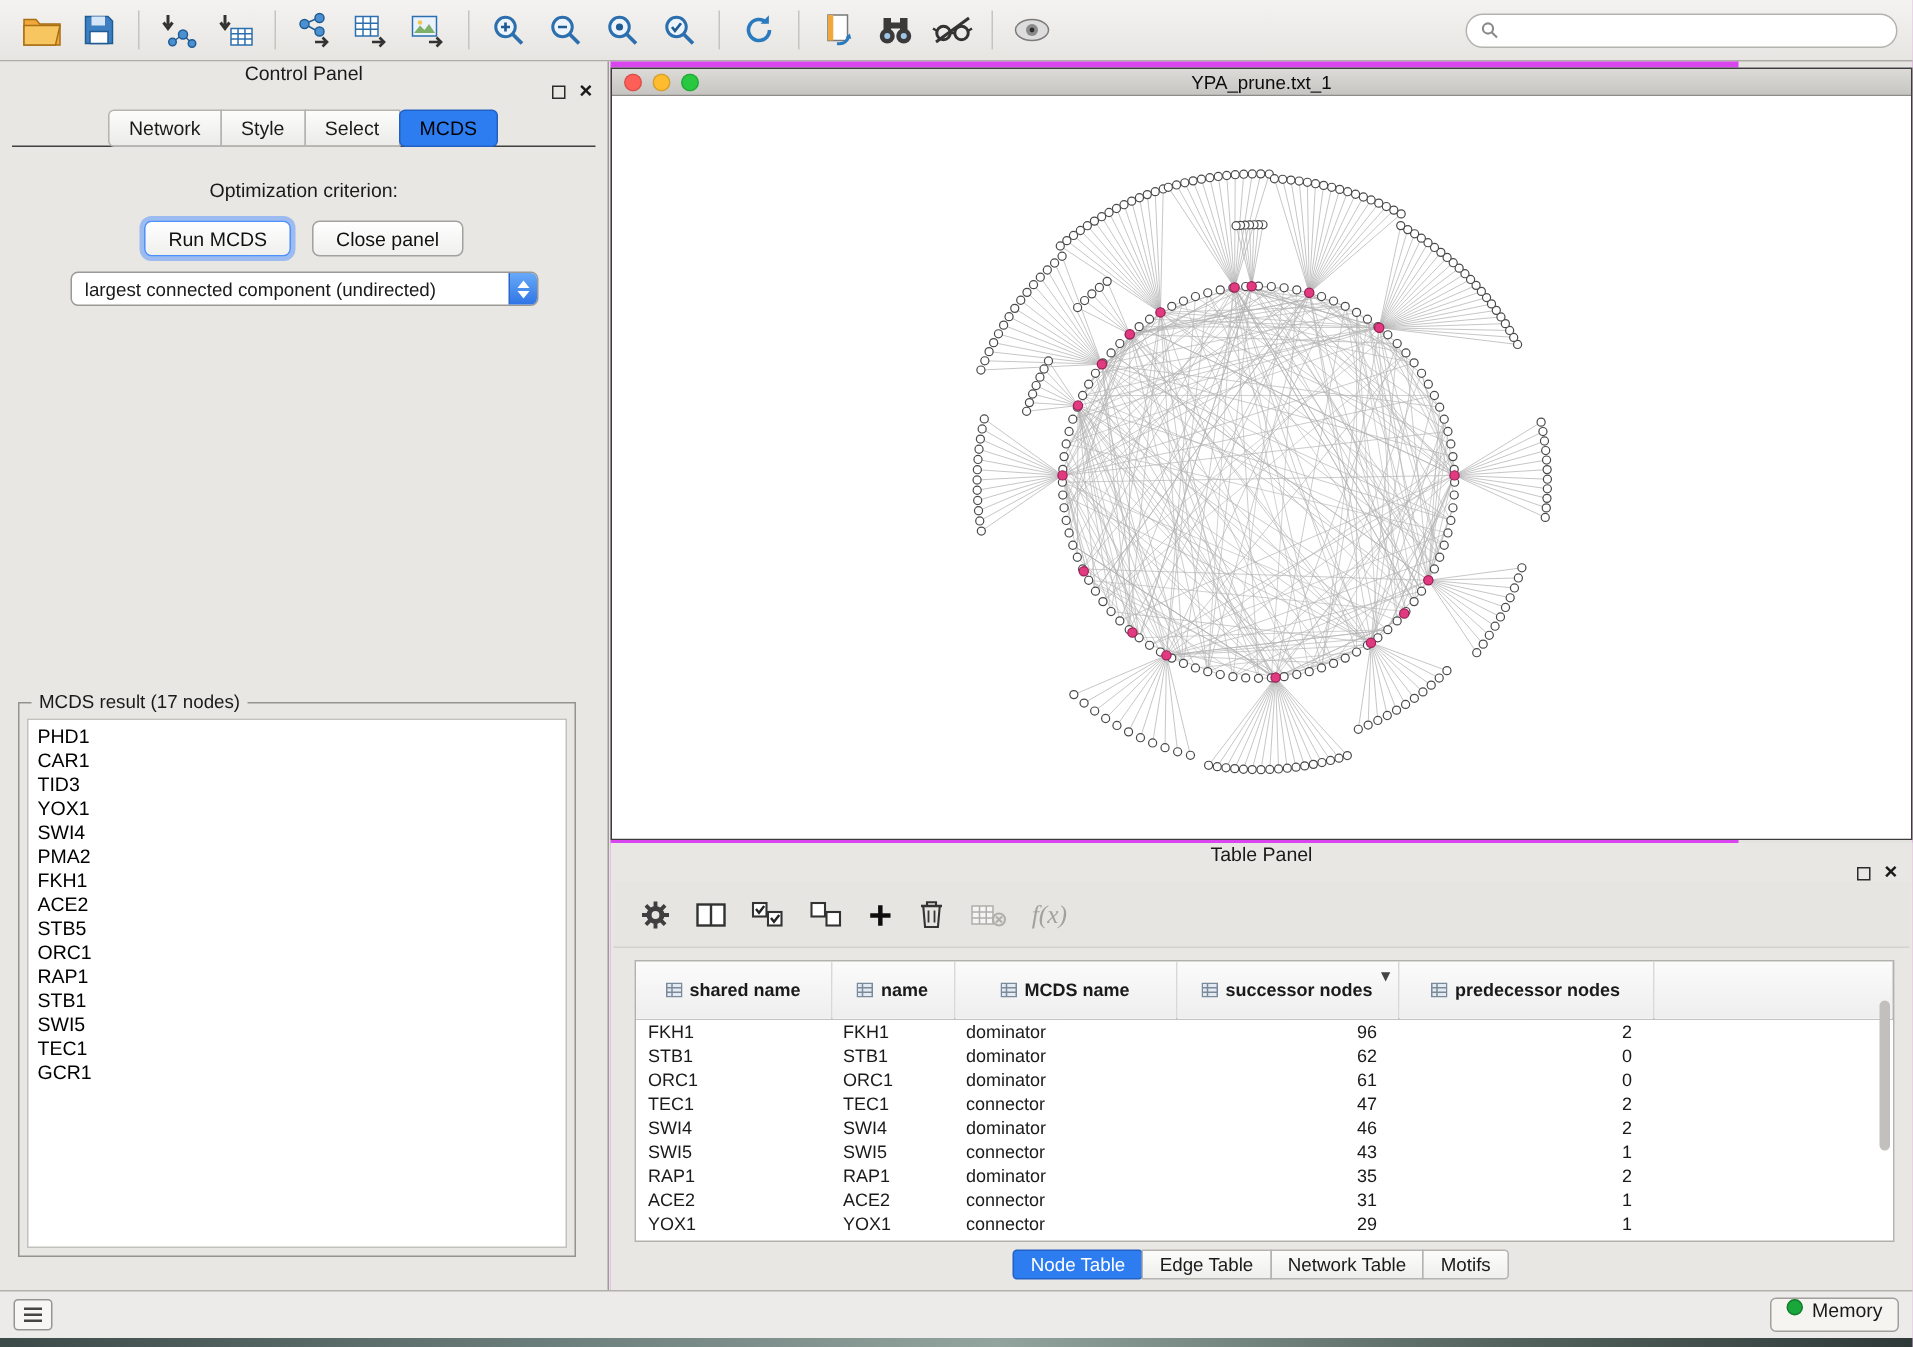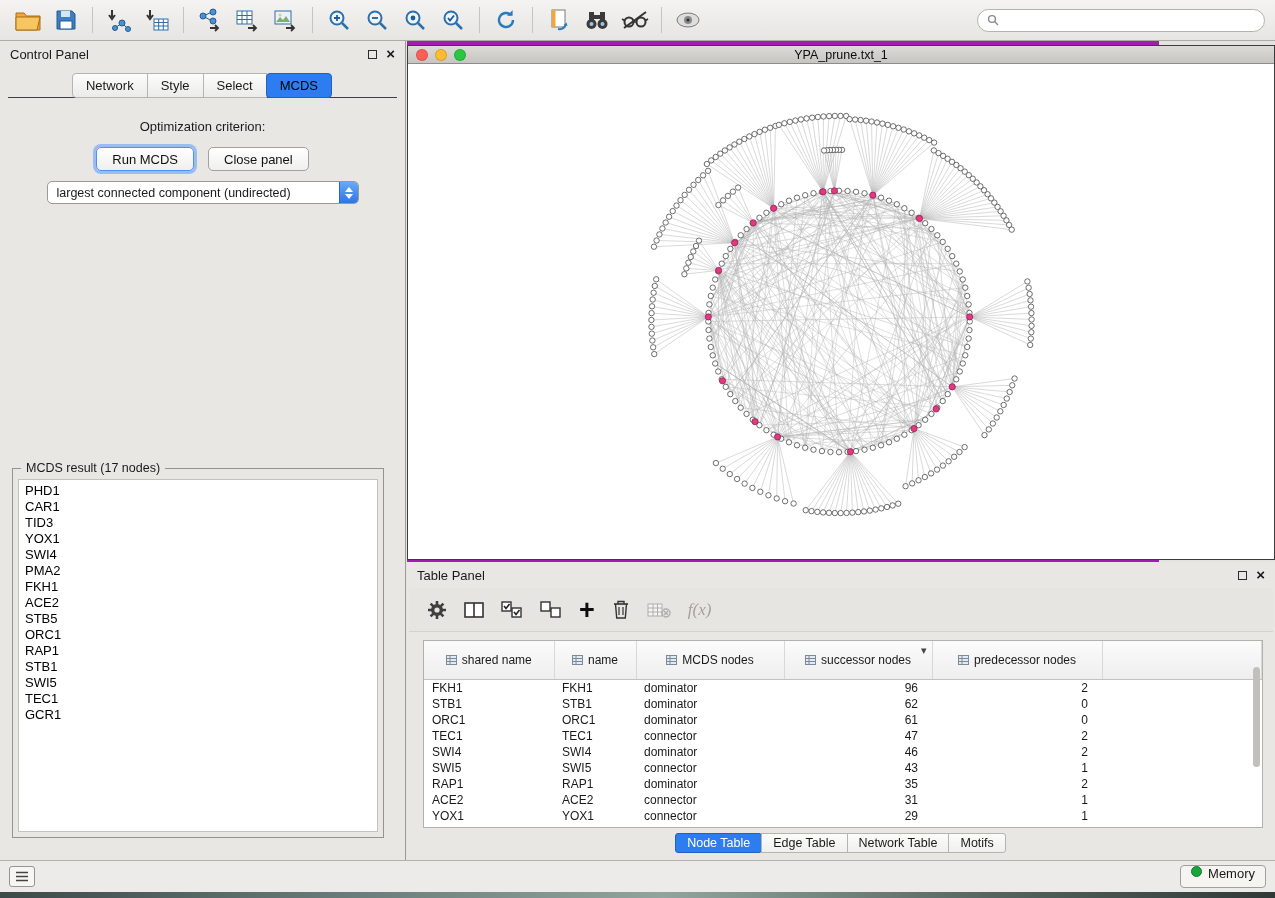--- a/index.html
+++ b/index.html
@@ -13,21 +13,21 @@
     display:flex; align-items:center; padding:0 10px; gap:2px; }
   .tb-btn { width:36px; height:32px; display:flex; align-items:center; justify-content:center; border-radius:4px; }
   .tb-sep { width:1px; height:26px; background:#c6c4c0; margin:0 6px; }
   #search-box { margin-left:auto; width:288px; height:23px; background:#fff;
     border:1px solid #b4b2ae; border-radius:12px; display:flex; align-items:center; padding:0 9px; gap:6px; }
   #search-box input { border:none; outline:none; flex:1; font-size:12px; background:transparent; font-family:"Liberation Sans",sans-serif; }
 
   
   #control-panel { position:absolute; left:0; top:41px; width:406px; height:819px;
     background:#e9e7e4; border-right:1px solid #9d9b97; }
-  .panel-header { height:26px; display:flex; align-items:center; padding:0 10px; font-size:13px; }
+  .panel-header { height:26px; display:flex; align-items:center; padding:0 10px; font-size:13px;flex-direction:column; }
   .win-btns { margin-left:auto; display:flex; gap:9px; align-items:center; }
   .float-glyph { width:9px; height:9px; border:1.4px solid #2b2b2b; display:inline-block; }
   .close-glyph { font-size:15px; font-weight:bold; color:#1a1a1a; line-height:10px; }
   #cp-tabs { display:flex; justify-content:center; margin-top:6px; position:relative; z-index:2; }
   .cp-tab { font-size:13px; padding:4px 13px; background:linear-gradient(#fcfcfb,#ebebe9);
     border:1px solid #b6b4b0; margin-left:-1px; color:#1a1a1a; }
   .cp-tab:first-child { border-radius:4px 0 0 4px; }
   .cp-tab.active { background:#2e7df0; color:#000000; border-color:#2260c4; border-radius:4px; }
   #cp-tab-content { margin:-1px 8px 0 8px; border-top:1px solid #404040; padding-top:21px; }
   #opt-label { text-align:center; font-size:13px; }
@@ -45,42 +45,42 @@
   .mac-btn.focused { border-color:#4d90fe; box-shadow:0 0 0 3px rgba(77,144,254,0.5); }
 
   #mcds-result { position:absolute; left:12px; top:427px; width:372px; height:370px;
     border:1px solid #95938f; }
   #mcds-legend { position:absolute; top:-8px; left:8px; background:#e9e7e4; padding:0 5px; font-size:12.5px; }
   #mcds-list { position:absolute; left:5px; right:5px; top:10px; bottom:5px;
     background:#fff; border:1px solid #c3c1bd; overflow:auto; padding:3px 6px; }
   .result-item { font-size:13px; line-height:16px; color:#000; }
 
   
-  #right-area { position:absolute; left:407px; top:41px; width:752px; height:819px; background:#a21caf; }
+  #right-area { position:absolute; left:407px; top:41px; width:752px; height:819px; background:#d946ef; }
 
   #network-window { position:absolute; left:0; top:4px; width:868px; height:515px; border:1px solid #3c3c3c; background:#fff; }
   #net-titlebar { height:18px; background:linear-gradient(#dddbd8,#c7c5c2); border-bottom:1px solid #8e8c88;
     position:relative; display:flex; align-items:center; }
   .traffic { display:flex; gap:7px; margin-left:8px; z-index:1; }
   .light { width:12px; height:12px; border-radius:50%; border:1px solid rgba(0,0,0,0.15); }
   #net-title { position:absolute; left:0; right:0; text-align:center; font-size:12.5px; color:#0d0d0d; }
   #net-view { position:absolute; left:0; top:18px; right:0; bottom:0; background:#fff; overflow:hidden; }
   #net-svg { display:block; width:100%; height:100%; }
 
   #table-panel { position:absolute; left:0; top:521px; width:868px; height:298px; background:#e9e7e4; }
   #tp-toolbar { height:44px; margin:0 2px; background:#e7e5e2; border-bottom:1px solid #d4d2cf;
     display:flex; align-items:center; padding:0 18px; gap:17px; }
   .tp-icon { display:flex; align-items:center; justify-content:center; height:30px; }
   .plus-glyph { font-size:27px; font-weight:bold; color:#0d0d0d; line-height:26px; }
   .fx-glyph { font-family:"Liberation Serif", serif; font-style:italic; font-size:17px; color:#a3a19d; }
   #tp-table-wrap { position:absolute; left:16px; right:12px; top:78px; bottom:32px;
     background:#fff; border:1px solid #b3b1ad; overflow:hidden; }
   table { border-collapse:collapse; table-layout:fixed; width:100%; }
   thead th { background:linear-gradient(#fbfbfb,#eeeeee); border-right:1px solid #d8d8d8;
-    border-bottom:1px solid #c2c2c2; font-weight:normal; font-size:12px; height:19px; padding:12px 4px; position:relative;margin-left:32px; }
+    border-bottom:1px solid #c2c2c2; font-weight:bold; font-size:12px; height:19px; padding:12px 4px; position:relative;margin-left:32px; }
   .th-inner { display:flex; align-items:center; justify-content:center; gap:5px; }
   td { font-size:12px; height:16px; padding:0 8px; white-space:nowrap; overflow:hidden; }
   td.num { text-align:right; padding-right:14px; }
   .sort-caret { position:absolute; right:5px; top:3px; font-size:11px; color:#444; }
   #tp-scrollbar { position:absolute; right:1px; top:22px; width:9px; height:160px; }
   #tp-scroll-thumb { position:absolute; left:1px; top:4px; width:7px; height:100px; background:#c2c0bc; border-radius:4px; }
   #tp-tabs { position:absolute; left:0; right:0; bottom:7px; display:flex; justify-content:center; }
   .tp-tab { font-size:12.5px; padding:2px 11px; background:linear-gradient(#fcfcfb,#efefed);
     border:1px solid #b6b4b0; margin-left:-1px; }
   .tp-tab:first-child { border-radius:3px 0 0 3px; }
@@ -1147,21 +1147,21 @@
                     </svg>
                   <span>name</span>
                 </span>
               </th>
               <th>
                 <span class="th-inner">
                   <svg width="11" height="10" viewBox="0 0 11 10">
                       <rect x="0.5" y="0.5" width="10" height="9" fill="#e3eaf1" stroke="#7a8a9a"></rect>
                       <path d="M0.5 3.5 h10 M0.5 6.5 h10 M4 0.5 v9" stroke="#7a8a9a"></path>
                     </svg>
-                  <span>MCDS nodes</span>
+                  <span>MCDS name</span>
                 </span>
               </th>
               <th>
                 <span class="th-inner">
                   <svg width="11" height="10" viewBox="0 0 11 10">
                       <rect x="0.5" y="0.5" width="10" height="9" fill="#e3eaf1" stroke="#7a8a9a"></rect>
                       <path d="M0.5 3.5 h10 M0.5 6.5 h10 M4 0.5 v9" stroke="#7a8a9a"></path>
                     </svg>
                   <span>successor nodes</span>
                 </span>

